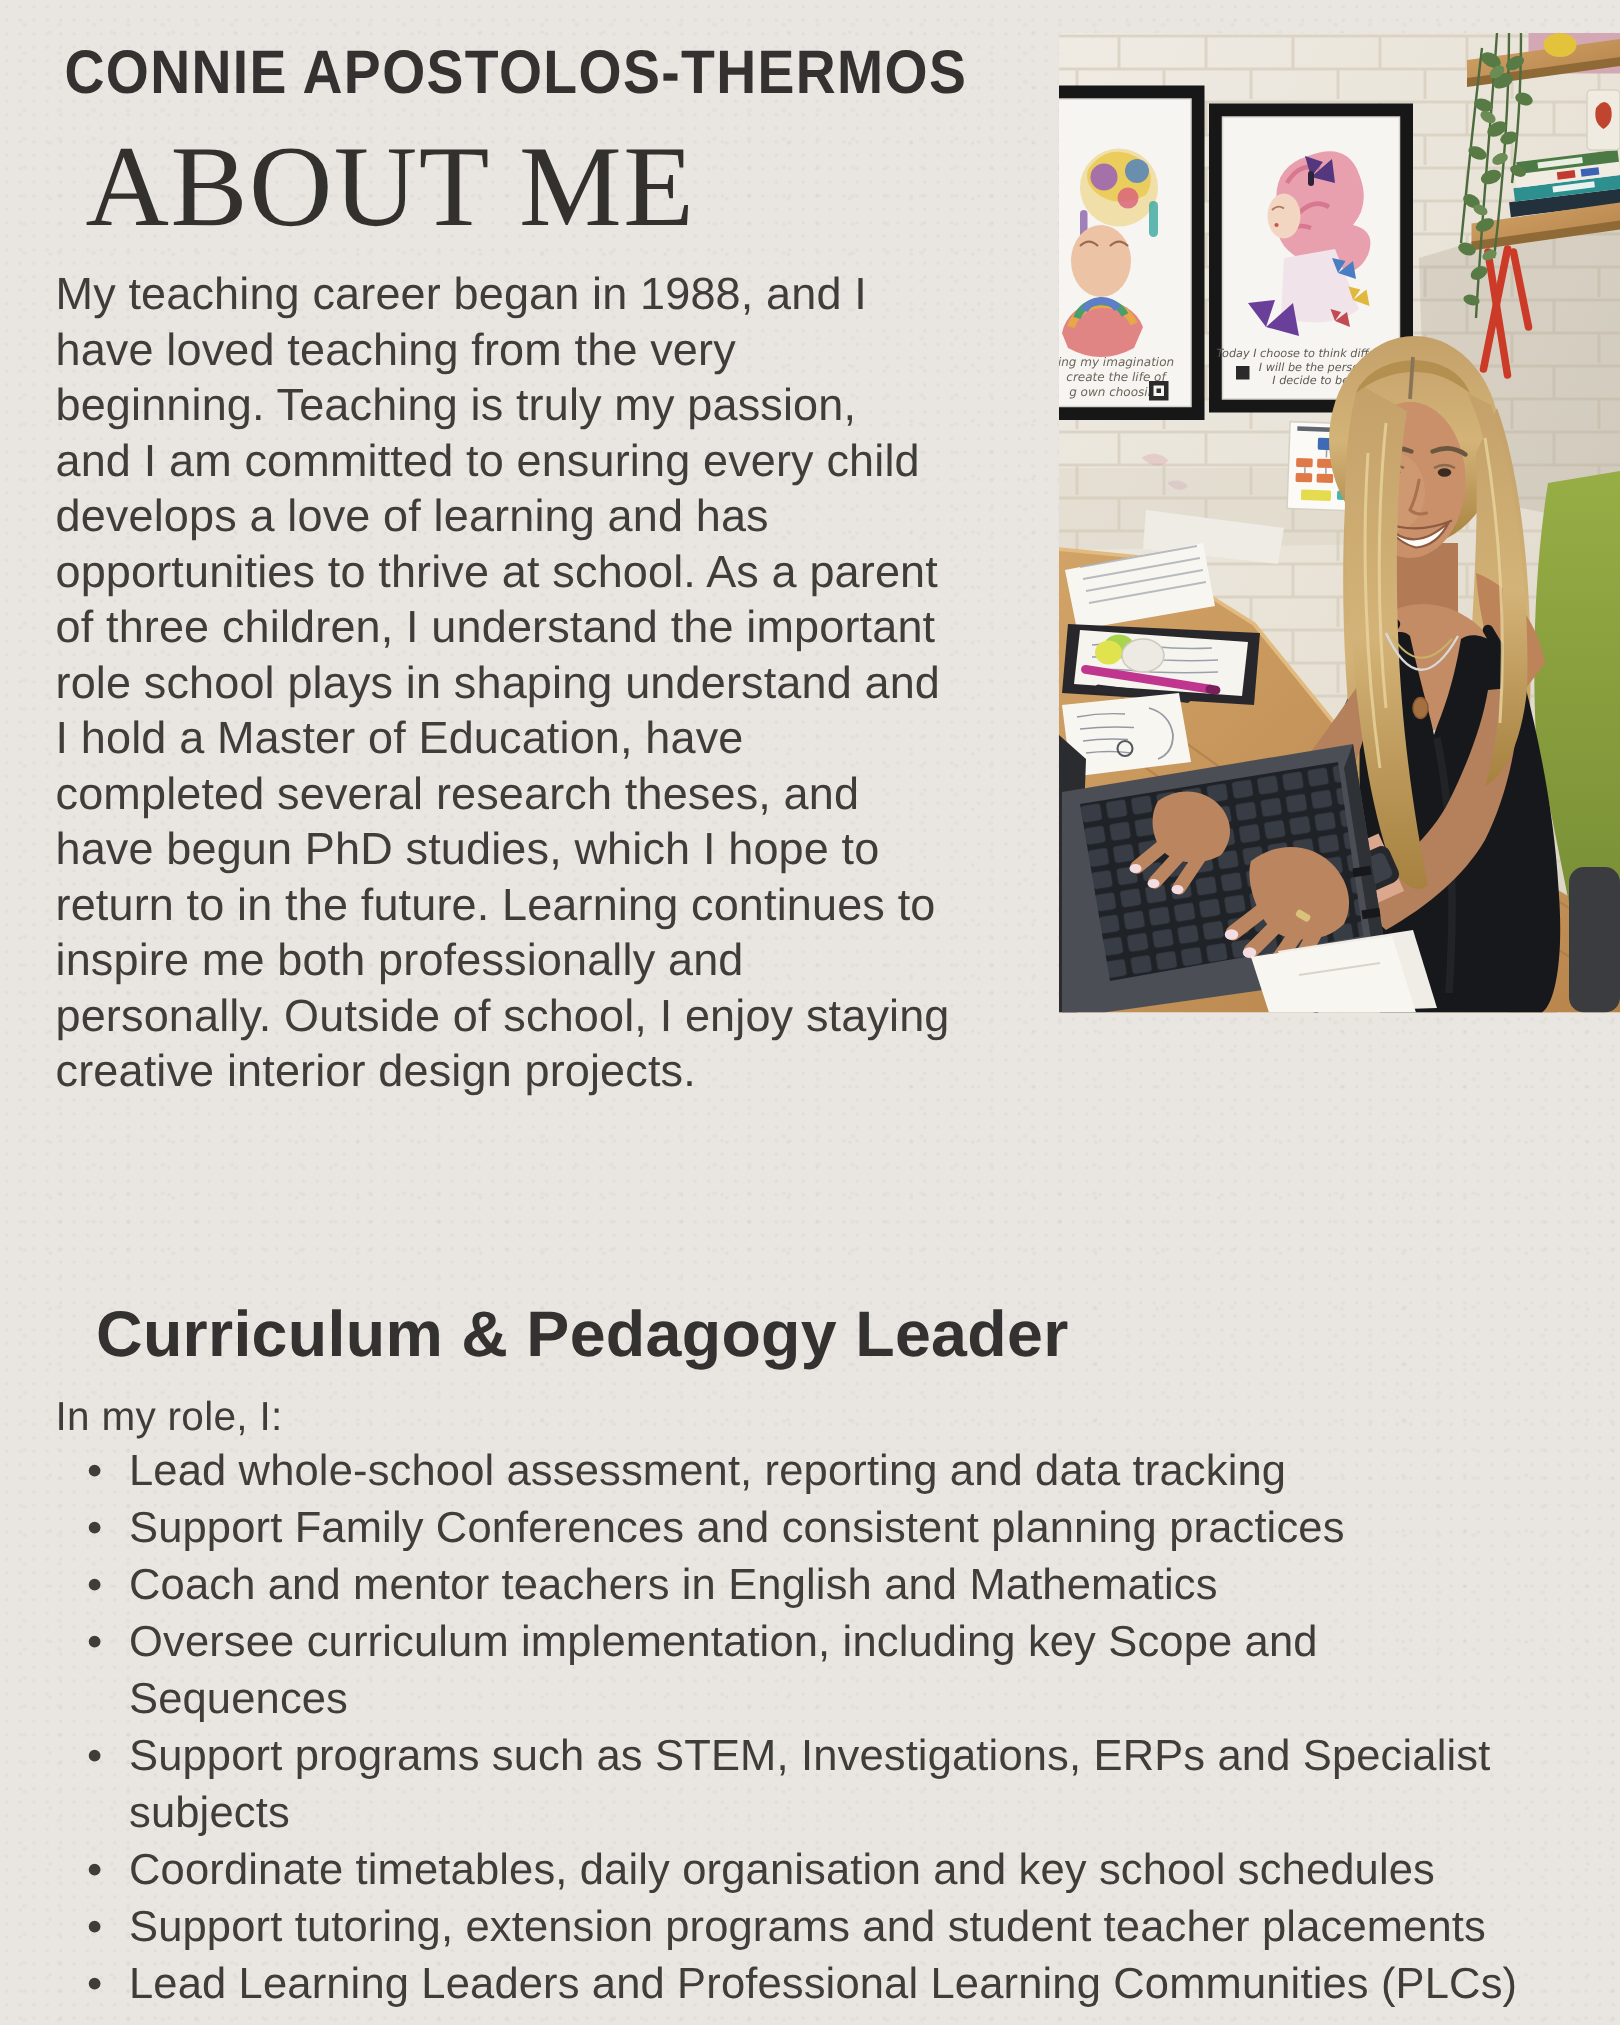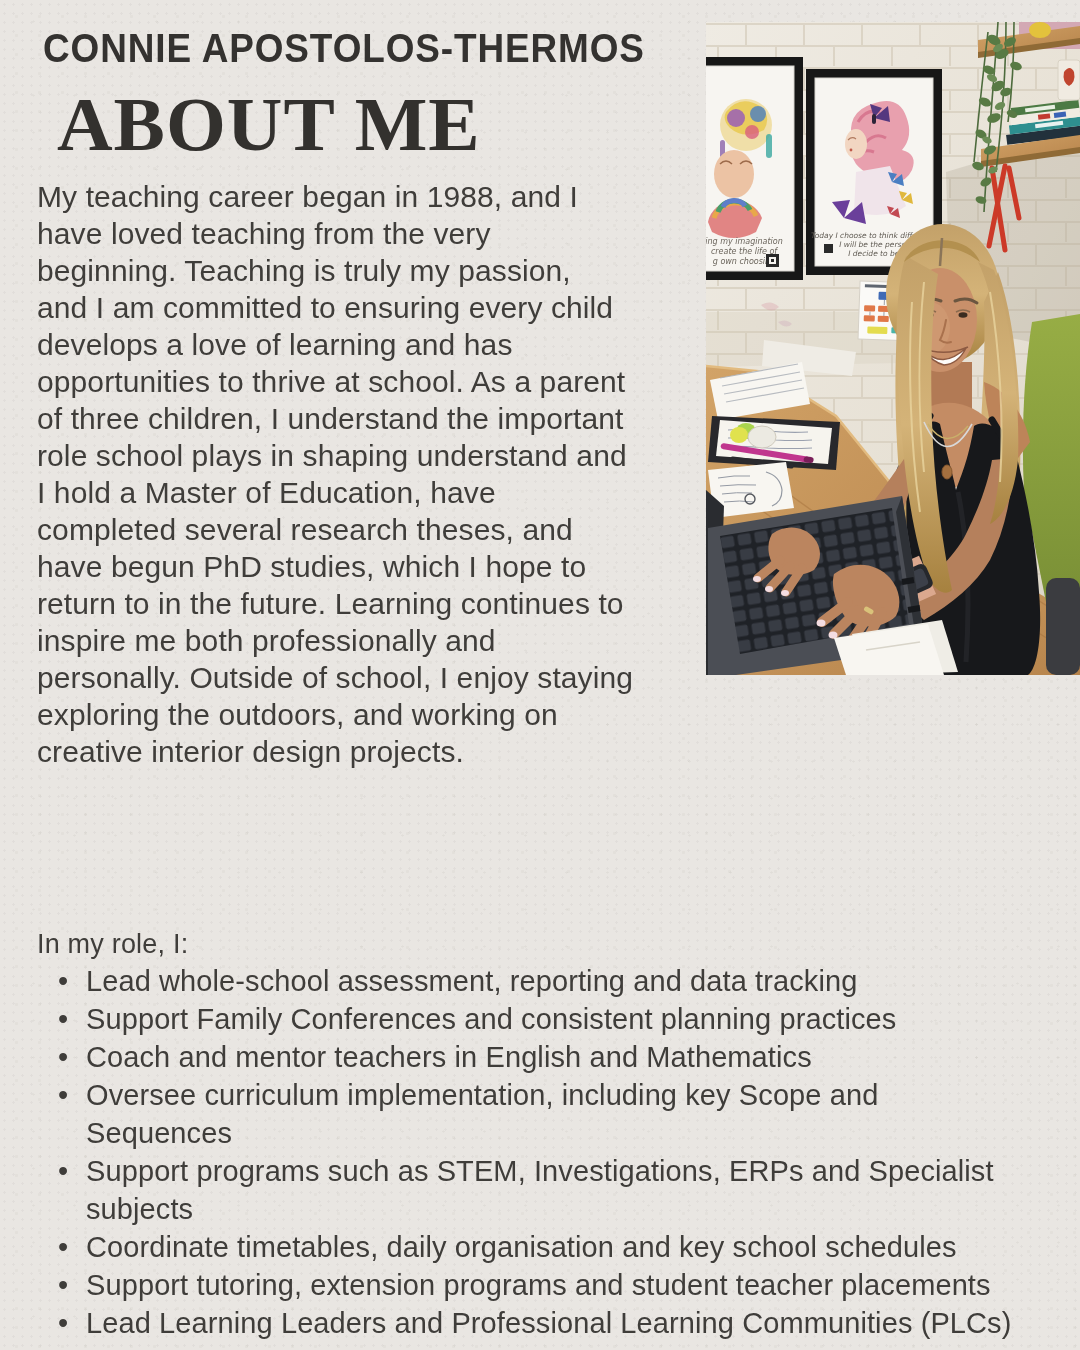--- a/index.html
+++ b/index.html
@@ -15,21 +15,21 @@
     background-position:0 0,5px 7px,13px 3px;
   }
   .canvas{position:absolute;inset:0;border-radius:19px;}
   .person-name{
     position:absolute;left:43px;top:25px;
     font-size:41px;font-weight:700;letter-spacing:1px;color:#343230;
     transform:scaleX(.9);transform-origin:left top;white-space:nowrap;
   }
   .about-title{
     position:absolute;left:57px;top:80px;
-    font-family:"Liberation Serif",serif;font-weight:700;
+    font-family:"Liberation Serif",serif;font-weight:400;
     font-size:77px;letter-spacing:1px;color:#33312e;white-space:nowrap;
   }
   .bio{position:absolute;left:21px;top:162px;width:690px;margin:16px;}
   .bio .bline{display:block;font-size:30px;line-height:37px;letter-spacing:.1px;white-space:nowrap;}
   .photo{position:absolute;left:706px;top:22px;width:296px;height:653px;}
   .photo svg{display:block;width:374px;height:653px;}
   .role-heading{
     position:absolute;left:64px;top:866px;margin:0;
     font-size:43px;font-weight:700;letter-spacing:.2px;color:#343230;white-space:nowrap;
   }
@@ -55,24 +55,24 @@
     <span class="bline">develops a love of learning and has</span>
     <span class="bline">opportunities to thrive at school. As a parent</span>
     <span class="bline">of three children, I understand the important</span>
     <span class="bline">role school plays in shaping understand and</span>
     <span class="bline">I hold a Master of Education, have</span>
     <span class="bline">completed several research theses, and</span>
     <span class="bline">have begun PhD studies, which I hope to</span>
     <span class="bline">return to in the future. Learning continues to</span>
     <span class="bline">inspire me both professionally and</span>
     <span class="bline">personally. Outside of school, I enjoy staying</span>
-    <span class="bline">exploring the outdoors, and working on</span>
     <span class="bline">creative interior design projects.</span>
   </p>
 
+  <h2 class="role-heading">Curriculum &amp; Pedagogy Leader</h2>
   <div class="role-intro">In my role, I:</div>
 
   <ul class="duties">
     <li>
       <span class="dot">•</span>
       <span class="dline">Lead whole-school assessment, reporting and data tracking</span>
     </li>
     <li>
       <span class="dot">•</span>
       <span class="dline">Support Family Conferences and consistent planning practices</span>

